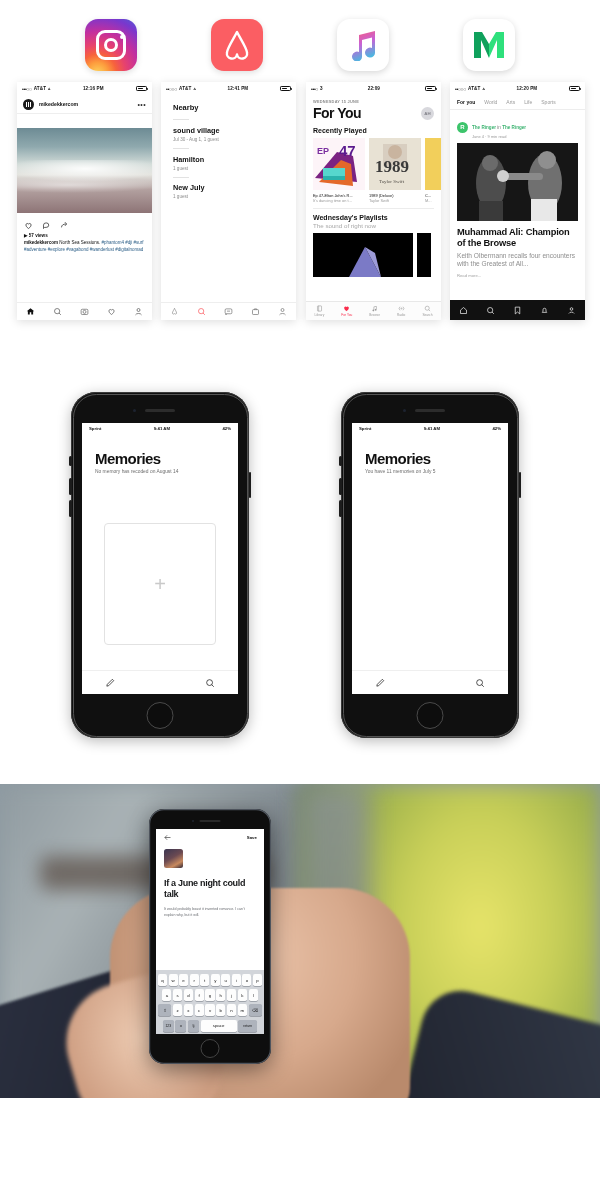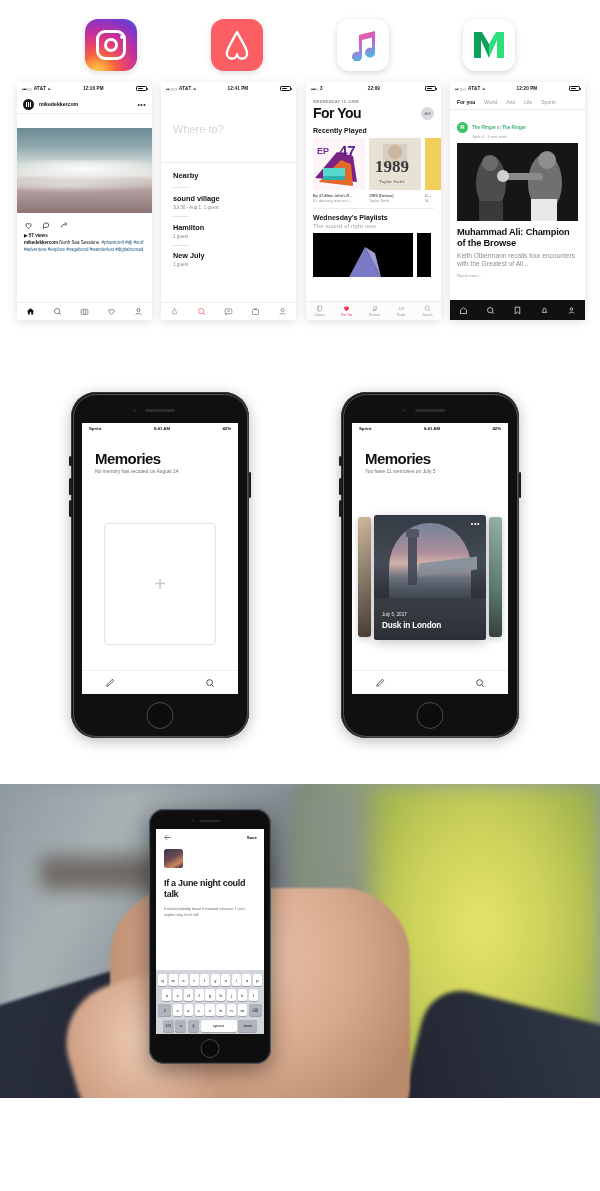--- a/index.html
+++ b/index.html
@@ -376,23 +376,20 @@
       <div class="statusbar">
         <span class="sb-left">
           <span class="sb-dots">••○○○</span>
           <span>AT&amp;T</span>
           <span>▵</span>
         </span>
         <span>12:41 PM</span>
         <span class="sb-batt">
             <i></i>
           </span>
-      </div>
-      <div class="ab-search">
-        <span class="ab-placeholder">Where to?</span>
       </div>
       <div class="ab-list">
         <div class="ab-h">Nearby</div>
         <div class="ab-div"></div>
         <div>
           <div class="ab-item-t">sound village</div>
           <div class="ab-item-s">Jul 30 - Aug 1, 1 guest</div>
         </div>
         <div class="ab-div"></div>
         <div>
@@ -644,35 +641,20 @@
     <div class="ph-cam"></div>
     <div class="ph-home"></div>
     <div class="ph-screen">
       <div class="mem-status">
         <span>Sprint</span>
         <span>9:41 AM</span>
         <span>42%</span>
       </div>
       <div class="mem-title">Memories</div>
       <div class="mem-sub">You have 11 memories on July 5</div>
-      <div class="mem-carousel">
-        <div class="mem-peek left"></div>
-        <div class="mem-peek right"></div>
-        <div class="mem-card">
-          <div class="shot"></div>
-          <div class="arch"></div>
-          <div class="tower"></div>
-          <div class="bridge"></div>
-          <div class="ground"></div>
-          <div class="shade"></div>
-          <div class="dots">•••</div>
-          <div class="c-date">July 5, 2017</div>
-          <div class="c-name">Dusk in London</div>
-        </div>
-      </div>
       <div class="mem-bottom">
         <svg width="11" height="11" viewBox="0 0 24 24" fill="none" stroke="#1a1a1a" stroke-width="1.6">
             <path d="M4 20l4-1 11-11-3-3L5 16z"></path>
           </svg>
         <svg width="10" height="10" viewBox="0 0 24 24" fill="none" stroke="#1a1a1a" stroke-width="1.8">
             <circle cx="11" cy="11" r="7"></circle>
             <path d="M16 16l5 5"></path>
           </svg>
       </div>
     </div>

